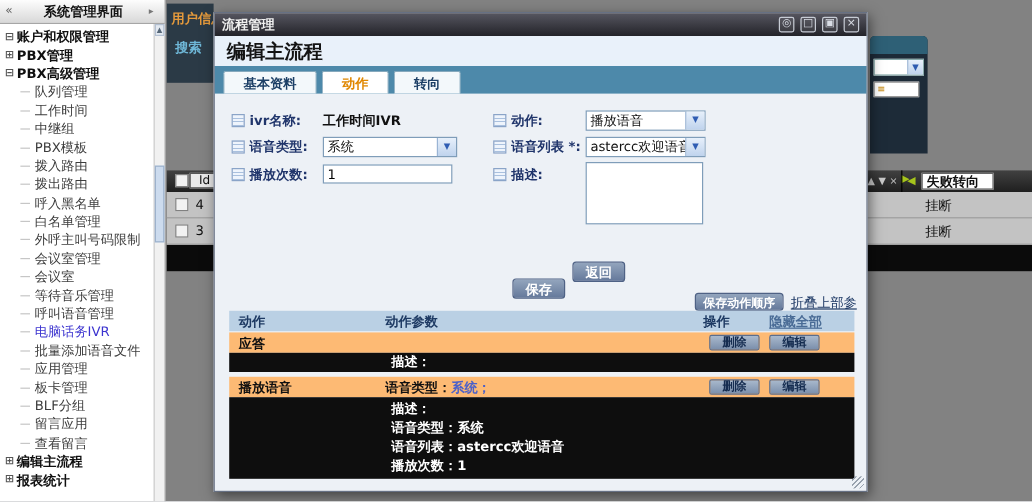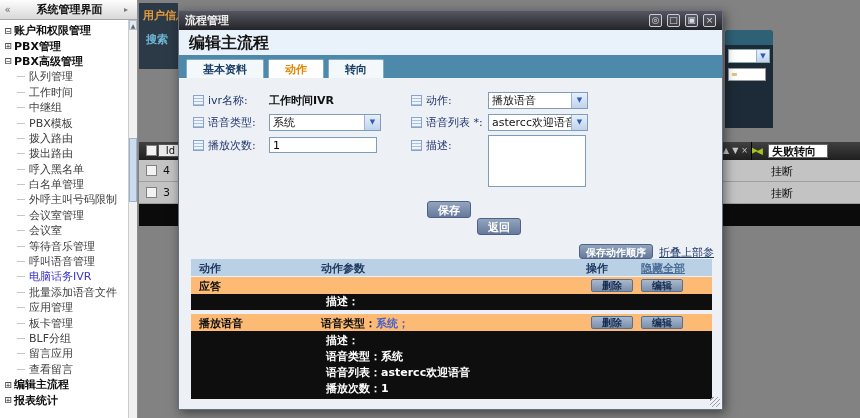--- a/index.html
+++ b/index.html
@@ -74,21 +74,21 @@
           font-size:9px;line-height:11px;text-align:center;background:rgba(255,255,255,.07);
           box-sizing:border-box;cursor:pointer;}
   .m-heading{height:25px;line-height:25px;padding-left:10px;font-size:16px;font-weight:bold;
              color:#141414;background:#e9f1fa;}
   .m-tabbar{height:23px;background:#4d89aa;padding:4px 0 0 7px;box-sizing:border-box;
             display:flex;gap:4px;}
   .m-tab{background:#f3f8fb;border:1px solid #86a9bd;border-bottom:none;border-radius:2px 2px 0 0;
          padding:2px 16px 0;font-weight:bold;color:#1c3f66;cursor:pointer;}
   .m-tab.active{background:#fff;color:#e08700;}
   .f-label{position:absolute;height:17px;display:flex;align-items:center;gap:4px;
-           font-weight:normal;color:#20356b;}
+           font-weight:bold;color:#20356b;}
   .f-icon{width:11px;height:11px;border:1px solid #8aa4c8;box-sizing:border-box;
           background:repeating-linear-gradient(#eef4fc 0 2px,#a9c0de 2px 3px);}
   .f-value{position:absolute;height:17px;line-height:17px;font-weight:bold;color:#111;}
   .sel{position:absolute;height:17px;background:#fff;border:1px solid #7f9db9;display:flex;
        align-items:center;box-sizing:border-box;cursor:pointer;}
   .sel .v{flex:1;padding-left:3px;white-space:nowrap;overflow:hidden;color:#111;}
   .sel .c{width:15px;height:15px;background:linear-gradient(#e7f0fb,#bfd3ed);color:#2f5db3;
           font-size:7px;line-height:15px;text-align:center;border-left:1px solid #9ab4d4;}
   .txt{position:absolute;background:#fff;border:1px solid #7f9db9;box-sizing:border-box;
        font-family:inherit;font-size:11px;padding:1px 3px;}
@@ -329,21 +329,21 @@
       <span>播放次数:</span>
     </div>
     <input class="txt" style="left: 90px; top: 126px; width: 108px; height: 16px;" value="1">
 
     <div class="f-label" style="left:232px;top:126px;">
       <span class="f-icon"></span>
       <span>描述:</span>
     </div>
     <textarea class="txt" style="left: 309px; top: 124px; width: 98px; height: 52px; resize: none;"></textarea>
 
-    <button class="btn" style="left:248px;top:190px;width:44px;height:17px;">保存</button>
+    <button class="btn" style="left:248px;top:221px;width:44px;height:17px;">保存</button>
     <button class="btn" style="left:298px;top:207px;width:44px;height:17px;">返回</button>
     <button class="btn" style="left:400px;top:233px;width:74px;height:15px;font-size:10px;">保存动作顺序</button>
     <span class="link" style="left:480px;top:234px;">折叠上部参数</span>
 
     <div class="t-header">
       <span style="left:8px;">动作</span>
       <span style="left:130px;">动作参数</span>
       <span style="left:395px;">操作</span>
       <span style="left:450px;text-decoration:underline;color:#4a6c96;cursor:pointer;">隐藏全部</span>
     </div>

